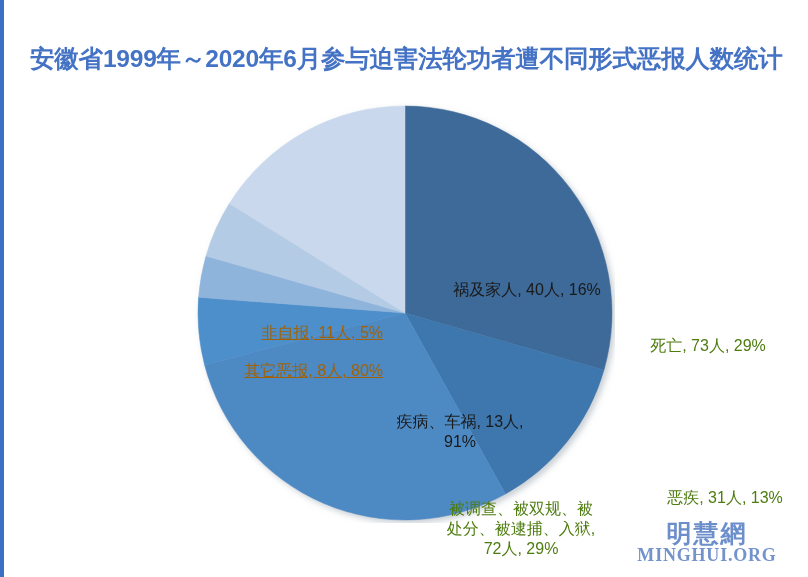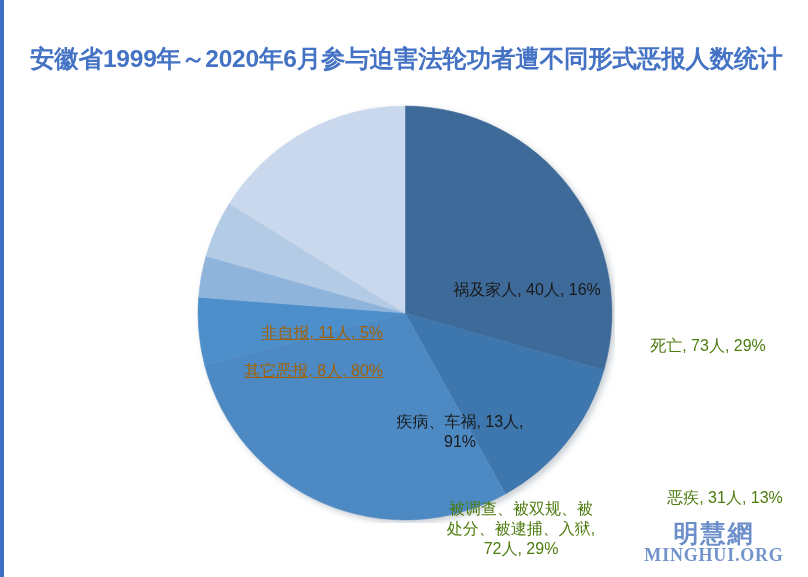--- a/index.html
+++ b/index.html
@@ -74,21 +74,21 @@
   #label-siwang   { left: 418px; top: 233px; width: 190px; }
   #label-ejie     { left: 435px; top: 385px; width: 190px; }
   #label-beidiaocha { left: 228px; top: 396px; width: 196px; }
   #label-jibing   { left: 180px; top: 309px; width: 170px; }
   #label-qita     { left: 18px;  top: 258px; width: 170px; text-align: right; }
   #label-feizibao { left: 18px;  top: 220px; width: 170px; text-align: right; }
   #label-huoji    { left: 232px; top: 177px; width: 200px; }
 
   #watermark {
     position: absolute;
-    right: 24px;
+    right: 31px;
     bottom: 14px;
     width: 140px;
     text-align: center;
     user-select: none;
   }
   #watermark-cn {
     font-size: 25px;
     font-weight: bold;
     color: #6C8FCB;
     letter-spacing: 2px;

